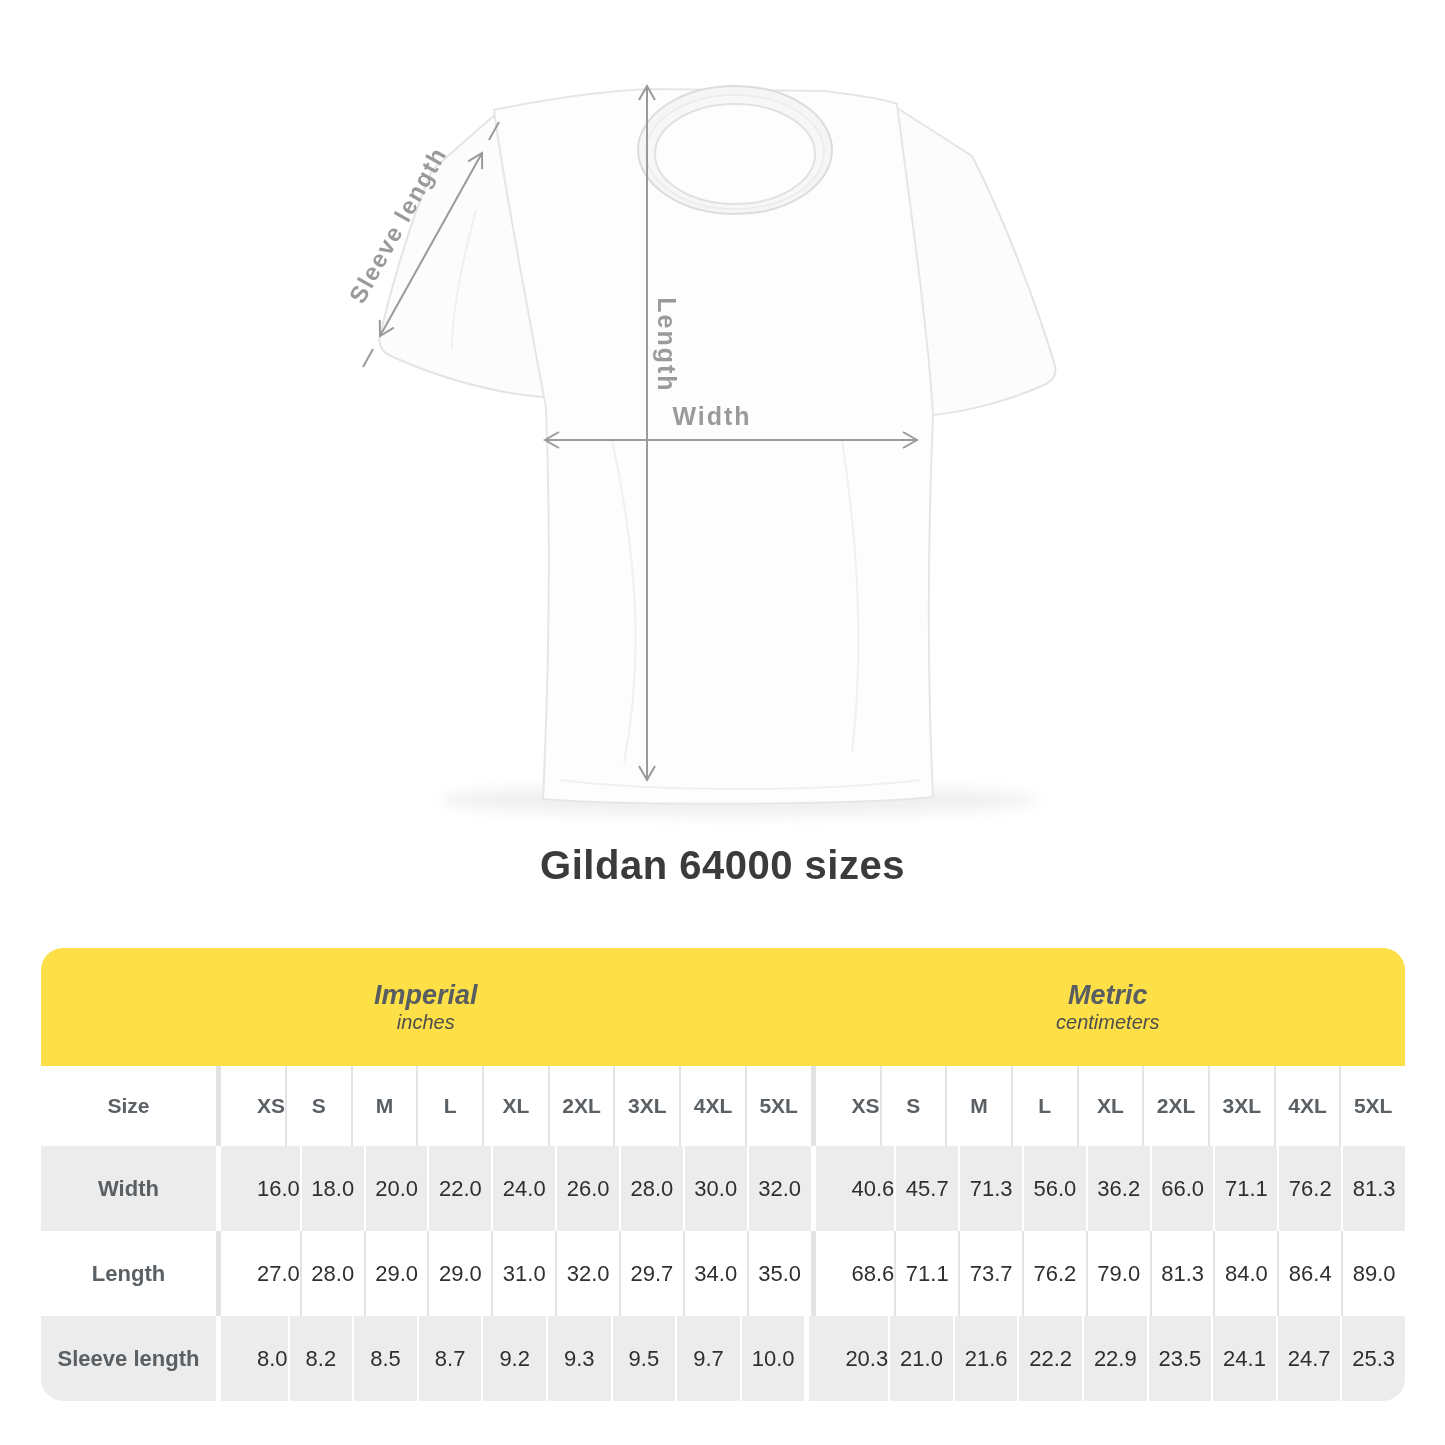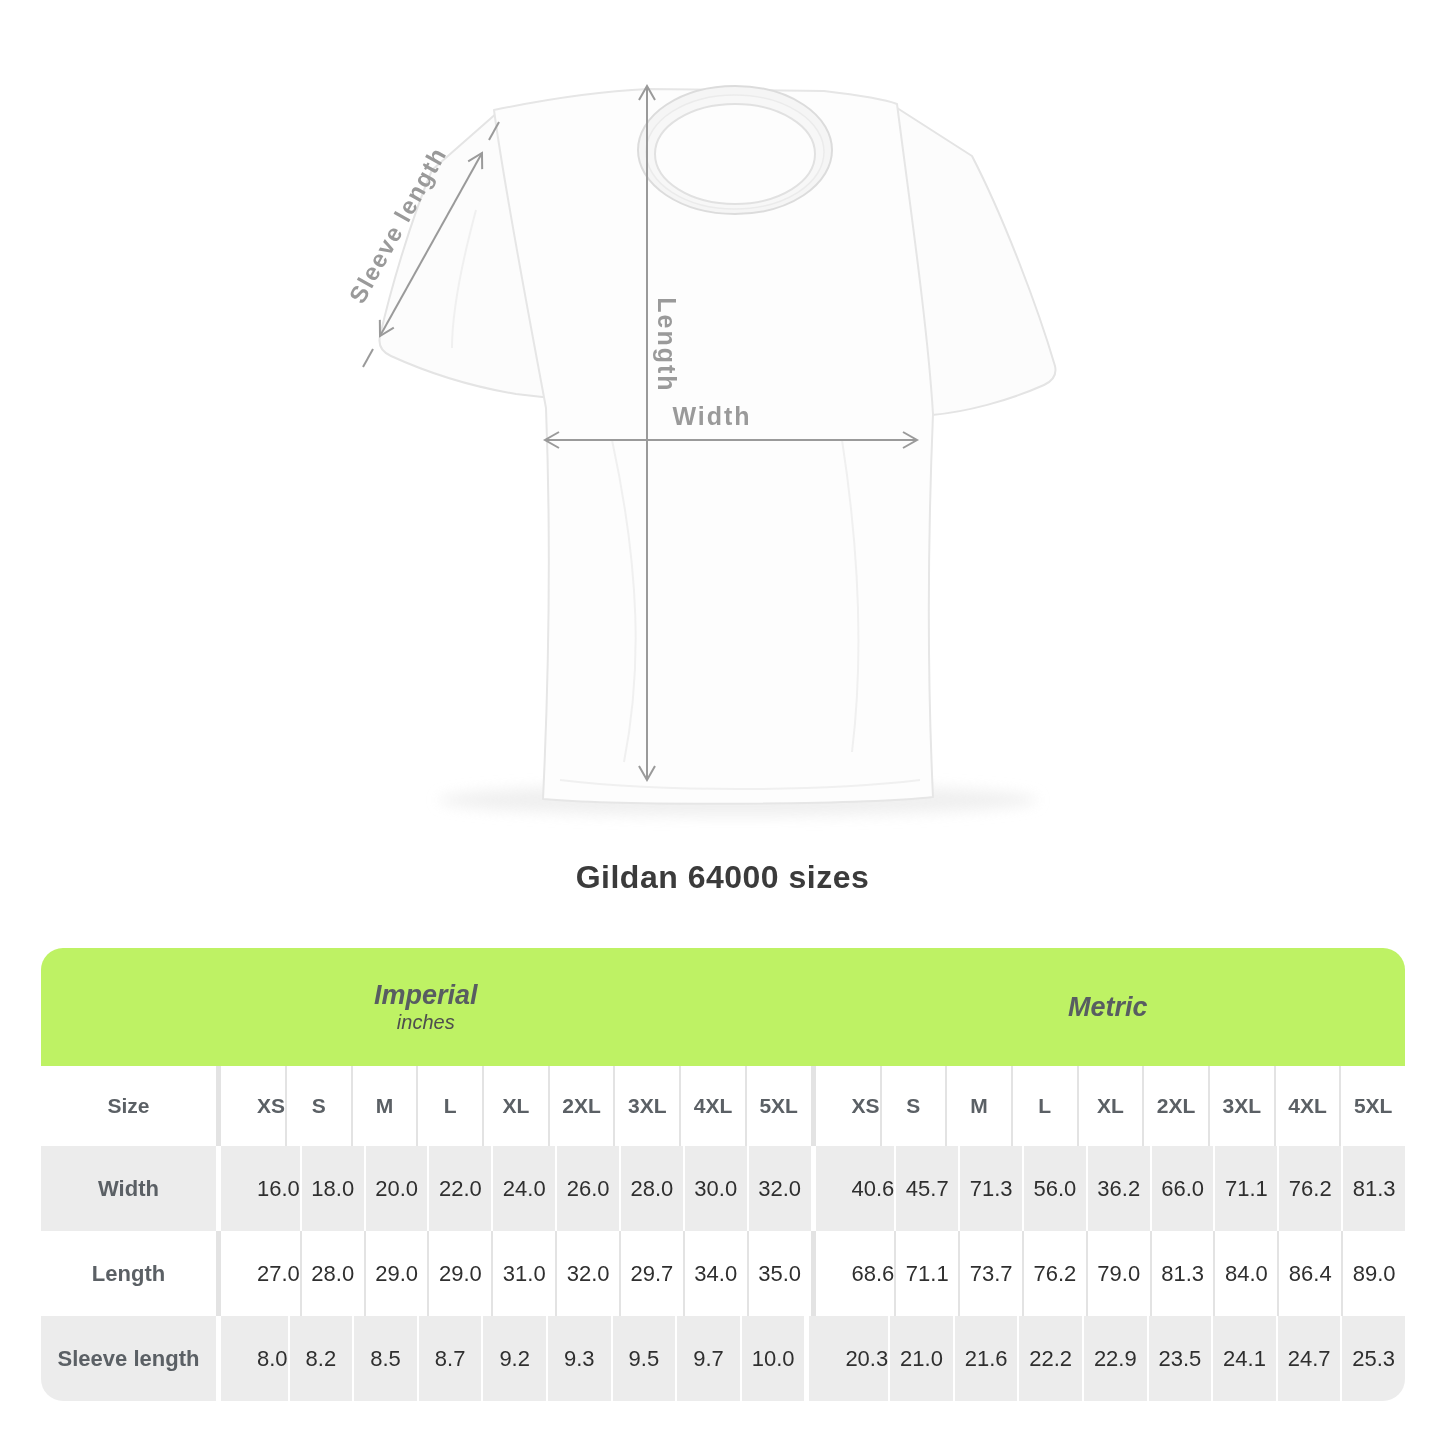--- a/index.html
+++ b/index.html
@@ -2,26 +2,26 @@
 <html><head>
 <meta charset="utf-8">
 <style>
   html,body{margin:0;padding:0;background:#ffffff;}
   .page{position:relative;width:1445px;height:1445px;background:#ffffff;overflow:hidden;
         font-family:"Liberation Sans", sans-serif;}
   
   .diagram{position:absolute;left:0;top:0;width:1445px;height:835px;}
   
   .heading{position:absolute;left:0;top:843px;width:1445px;text-align:center;}
-  .heading h1{margin:16px;font-size:32px;font-weight:bold;color:#3b3b3b;letter-spacing:.5px;}
+  .heading h1{margin:0;font-size:40px;font-weight:bold;color:#3b3b3b;letter-spacing:.5px;}
   .heading .subtitle{margin:11px 0 0 0;font-size:21px;font-style:italic;color:#4c4c4c;}
   
   .size-table{position:absolute;left:41px;top:948px;width:1364px;border-radius:22px;
               overflow:hidden;background:#ffffff;}
-  .unit-band{display:grid;grid-template-columns:175px repeat(18,1fr);background:#bef264;
+  .unit-band{display:grid;grid-template-columns:175px repeat(18,1fr);background:#fde047;
              height:118px;align-items:center;}
   .unit-group{text-align:center;}
   .unit-group.imperial{grid-column:1/11;}
   .unit-group.metric{grid-column:11/20;}
   .unit-name{font-size:27px;font-weight:bold;font-style:italic;color:#585d61;}
   .unit-sub{font-size:20px;font-style:italic;color:#4e4e4e;}
   .trow{display:grid;grid-template-columns:175px repeat(18,1fr);}
   .trow.white{background:#ffffff;--sep:#e3e3e3;}
   .trow.gray{background:#ececec;--sep:#ffffff;}
   .trow.header .cell{height:80px;font-size:21px;}
@@ -95,20 +95,21 @@
 
   <div class="size-table">
 
     <div class="unit-band">
       <div class="unit-group imperial">
         <div class="unit-name">Imperial</div>
         <div class="unit-sub">inches</div>
       </div>
       <div class="unit-group metric">
         <div class="unit-name">Metric</div>
+        <div class="unit-sub">centimeters</div>
       </div>
     </div>
 
     <div class="trow header white">
         <div class="cell label-cell head">Size</div>
         <div class="cell head gstart">XS</div>
         <div class="cell head">S</div>
         <div class="cell head">M</div>
         <div class="cell head">L</div>
         <div class="cell head">XL</div>

